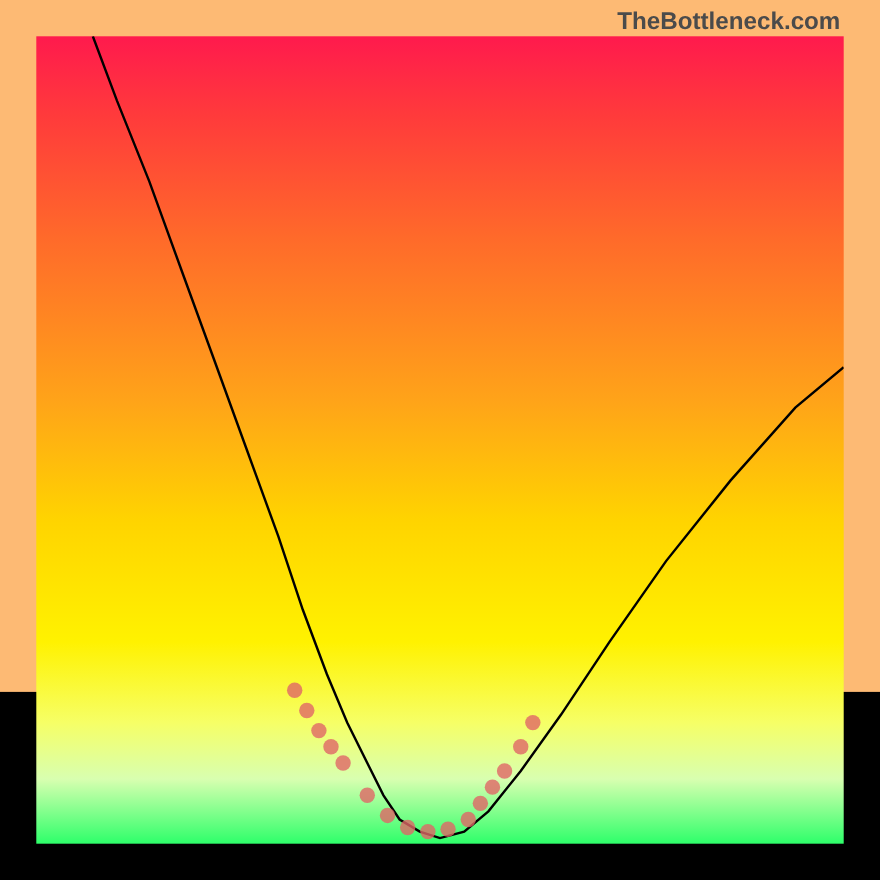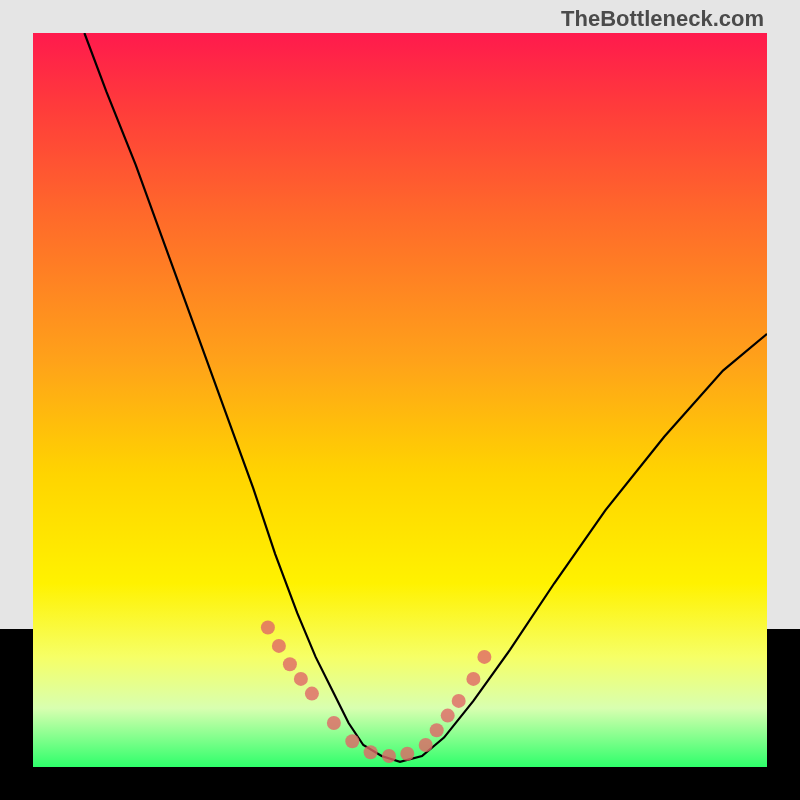--- a/index.html
+++ b/index.html
@@ -10,21 +10,21 @@
     background: #000;
     overflow: hidden;
     font-family: Arial, Helvetica, sans-serif;
   }
   .frame {
     position: absolute;
     top: 0;
     left: 0;
     width: 800px;
     height: 629px;
-    background: #e5e5e5;
+    background: #fdba74;
   }
   .plot-area {
     position: absolute;
     top: 33px;
     left: 33px;
     width: 734px;
     height: 734px;
     background: linear-gradient(to bottom,
       #ff1a4d 0%,
       #ff3b3b 10%,

